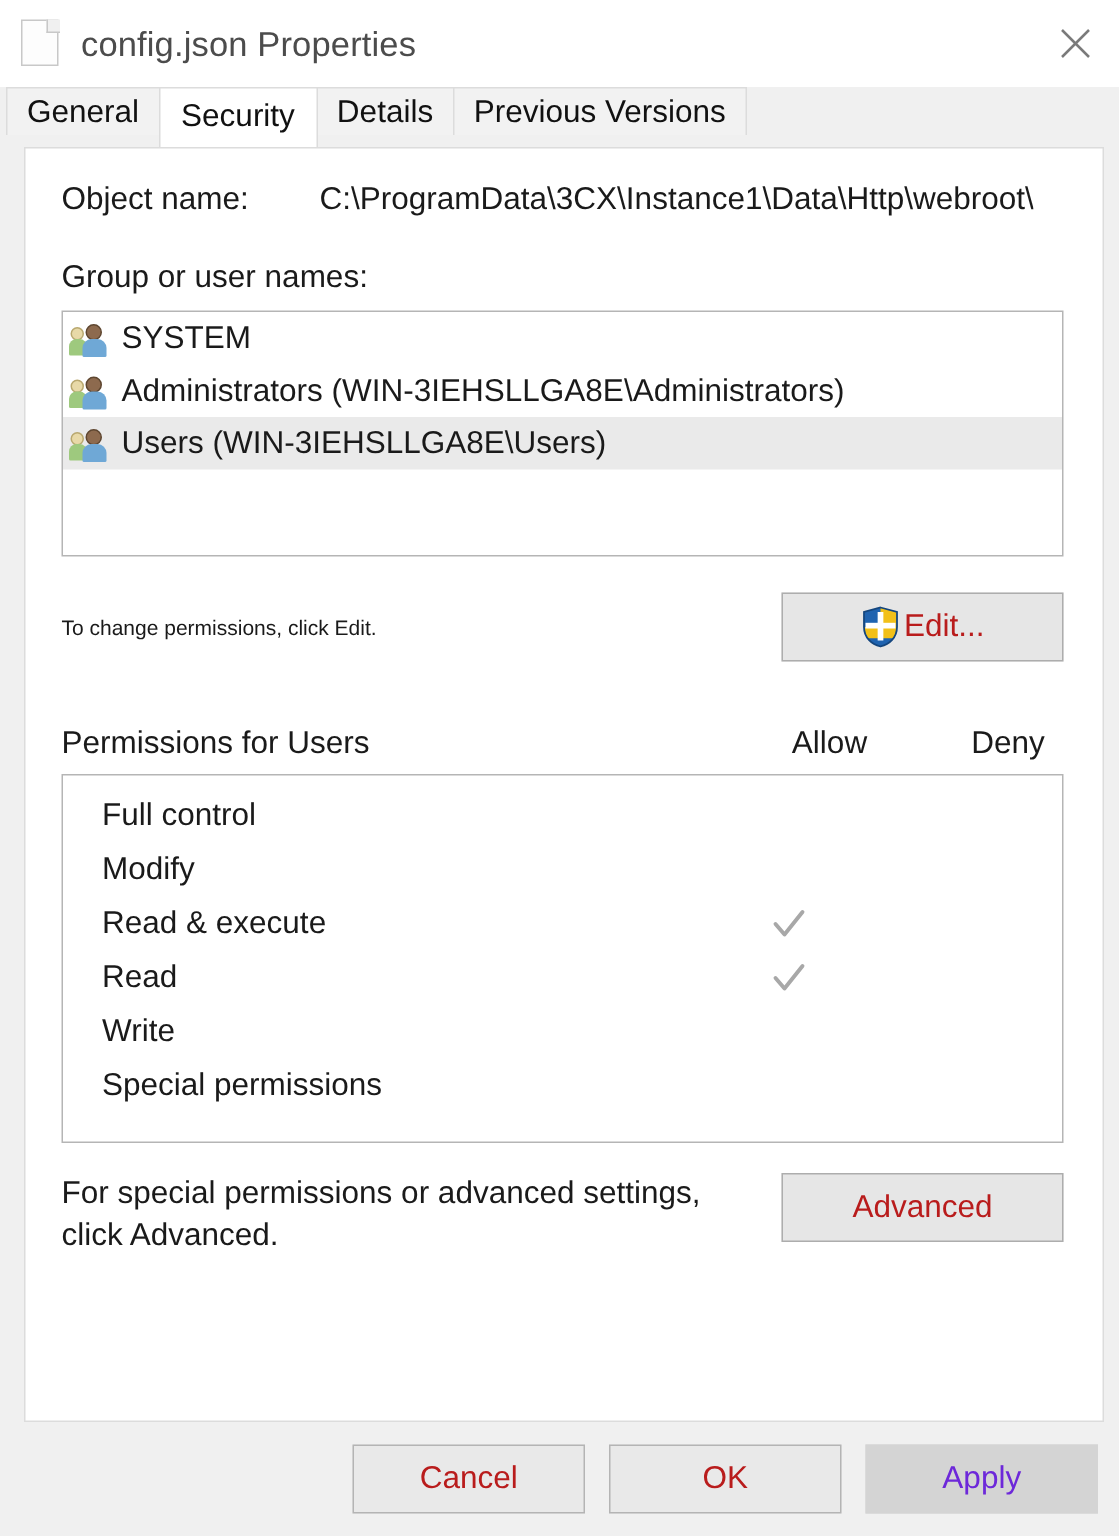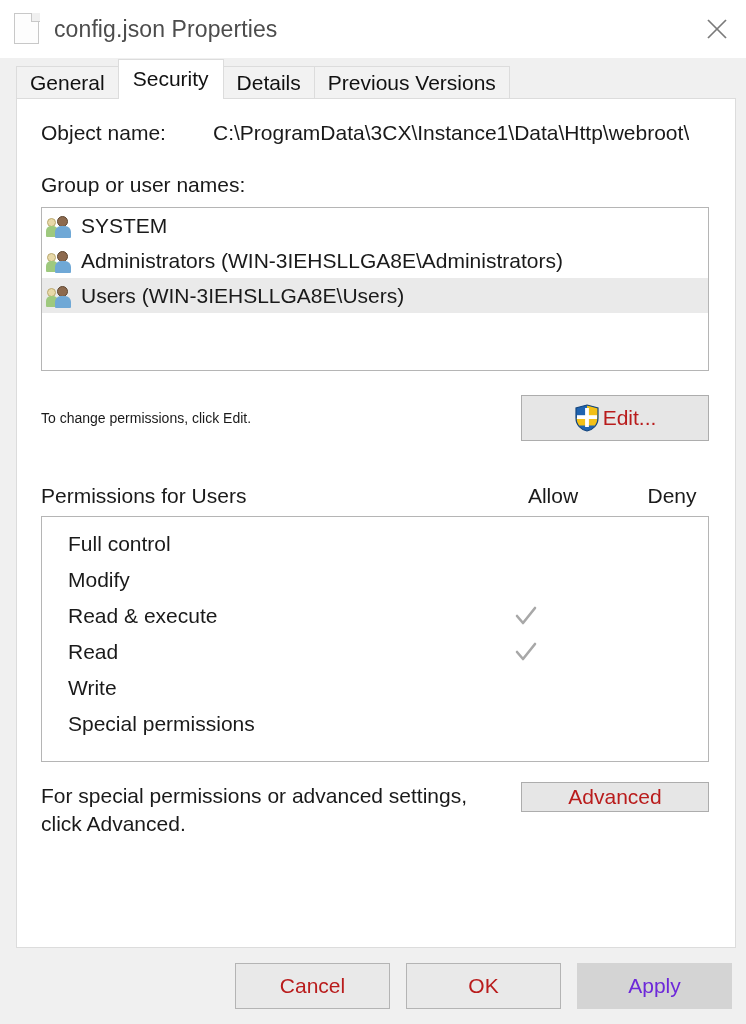--- a/index.html
+++ b/index.html
@@ -80,24 +80,24 @@
     cursor: pointer;
   }
   .close-btn svg { display: block; }
 
   
   .tabstrip {
     position: relative;
     height: 40px;
     flex: 0 0 40px;
     background: #f0f0f0;
-    padding-left: 16px;
-    box-sizing: border-box;
-    display: flex;
-    align-items: flex-end;
+    padding-left: 4px;
+    box-sizing: border-box;
+    display: flex;
+    align-items: flex-start;
     z-index: 2;
   }
   .tab {
     position: relative;
     height: 32px;
     line-height: 32px;
     padding: 0 13px;
     font-size: 21px;
     color: #111;
     background: #f2f2f2;
@@ -215,21 +215,21 @@
     background: #e6e6e6;
     border: 1px solid #adadad;
     box-sizing: border-box;
     cursor: default;
     display: flex;
     align-items: center;
     justify-content: center;
     padding: 0;
   }
   .btn-edit { width: 188px; height: 46px; }
-  .btn-advanced { width: 188px; height: 30px; }
+  .btn-advanced { width: 188px; height: 46px; }
 
   .shield {
     width: 26px; height: 28px;
     margin-right: 3px;
     flex: 0 0 26px;
   }
 
   .perm-head {
     display: flex;
     align-items: baseline;

